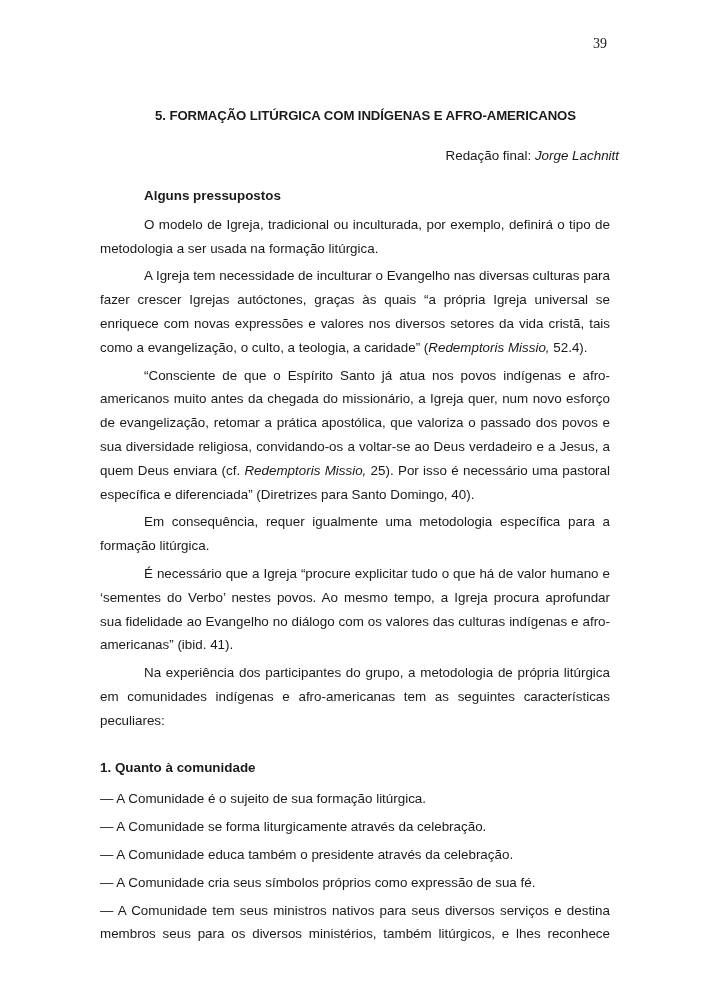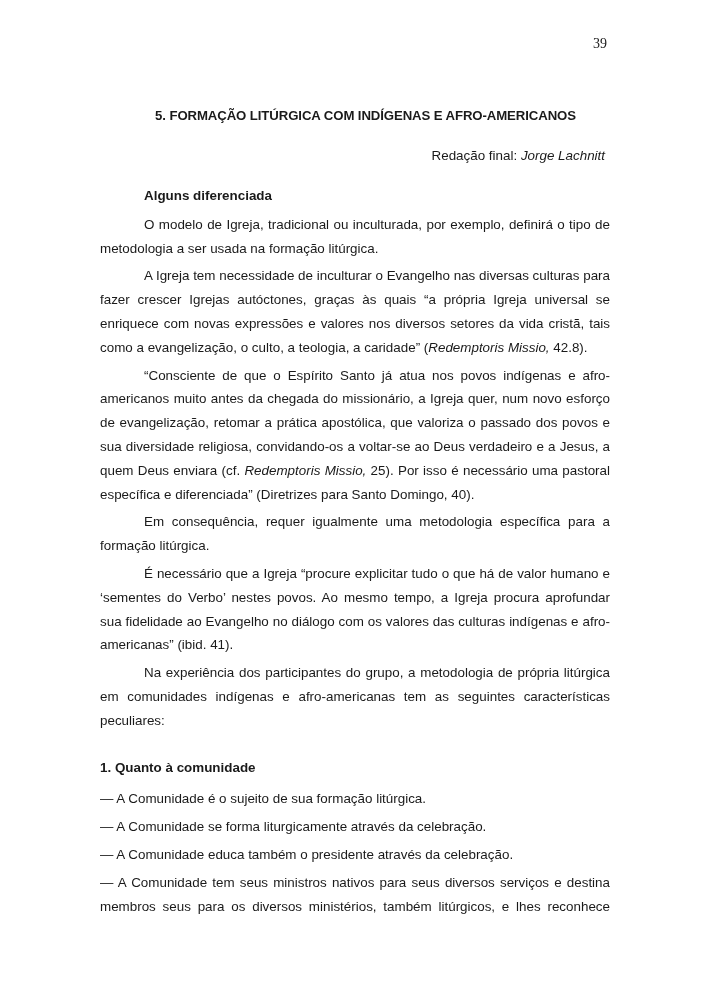--- a/index.html
+++ b/index.html
@@ -1,47 +1,48 @@
 <!DOCTYPE html>
 <html><head>
 <meta charset="utf-8">
 <style>
   html, body { margin: 0; padding: 0; background: #ffffff; }
   body { width: 707px; height: 1000px; position: relative; overflow: hidden;
          font-family: "Liberation Sans", "DejaVu Sans", sans-serif; color: #1a1a1a; }
   .page-number { position: absolute; top: 36px; right: 100px; font-family: "Liberation Serif", serif; font-size: 14px; }
   .title { position: absolute; top: 108px; left: 12px; width: 707px; text-align: center; font-weight: bold; font-size: 13.2px; letter-spacing: -0.1px; }
-  .byline { position: absolute; top: 148px; right: 102px; font-size: 13.4px; }
+  .byline { position: absolute; top: 148px; right: 88px; font-size: 13.4px; }
   .byline i { font-style: italic; }
   .content { position: absolute; top: 184px; left: 100px; width: 510px; font-size: 13.4px; line-height: 23.8px; }
   .subhead { font-weight: bold; padding-left: 44px; margin: 0 0 5px 0; }
   .para { text-align: justify; text-indent: 44px; margin: 0 0 4px 0; }
   .para i { }
   .section-head { font-weight: bold; margin: 23px 0 0 0; }
   .item { text-align: justify; margin: 0 0 4px 0; }
   .item.first { margin-top: 8px; }
 </style>
 </head>
 <body>
 
 <div class="page-number">39</div>
 <div class="title">5. FORMAÇÃO LITÚRGICA COM INDÍGENAS E AFRO-AMERICANOS</div>
 <div class="byline"><span>Redação final: </span><i>Jorge Lachnitt</i></div>
 
 <div class="content">
-  <p class="subhead">Alguns diferenciada</p>
+  <p class="subhead">Alguns pressupostos</p>
 
   <p class="para">O modelo de Igreja, tradicional ou inculturada, por exemplo, definirá o tipo de metodologia a ser usada na formação litúrgica.</p>
 
-  <p class="para"><span>A Igreja tem necessidade de inculturar o Evangelho nas diversas culturas para fazer crescer Igrejas autóctones, graças às quais “a própria Igreja universal se enriquece com novas expressões e valores nos diversos setores da vida cristã, tais como a evangelização, o culto, a teologia, a caridade” (</span><i>Redemptoris Missio,</i><span> 42.8).</span></p>
+  <p class="para"><span>A Igreja tem necessidade de inculturar o Evangelho nas diversas culturas para fazer crescer Igrejas autóctones, graças às quais “a própria Igreja universal se enriquece com novas expressões e valores nos diversos setores da vida cristã, tais como a evangelização, o culto, a teologia, a caridade” (</span><i>Redemptoris Missio,</i><span> 52.4).</span></p>
 
   <p class="para"><span>“Consciente de que o Espírito Santo já atua nos povos indígenas e afro-americanos muito antes da chegada do missionário, a Igreja quer, num novo esforço de evangelização, retomar a prática apostólica, que valoriza o passado dos povos e sua diversidade religiosa, convidando-os a voltar-se ao Deus verdadeiro e a Jesus, a quem Deus enviara (cf. </span><i>Redemptoris Missio,</i><span> 25). Por isso é necessário uma pastoral específica e diferenciada” (Diretrizes para Santo Domingo, 40).</span></p>
 
   <p class="para">Em consequência, requer igualmente uma metodologia específica para a formação litúrgica.</p>
   <p class="para">É necessário que a Igreja “procure explicitar tudo o que há de valor humano e ‘sementes do Verbo’ nestes povos. Ao mesmo tempo, a Igreja procura aprofundar sua fidelidade ao Evangelho no diálogo com os valores das culturas indígenas e afro-americanas” (ibid. 41).</p>
   <p class="para">Na experiência dos participantes do grupo, a metodologia de própria litúrgica em comunidades indígenas e afro-americanas tem as seguintes características peculiares:</p>
 
   <p class="section-head">1. Quanto à comunidade</p>
   <p class="item first">— A Comunidade é o sujeito de sua formação litúrgica.</p>
   <p class="item">— A Comunidade se forma liturgicamente através da celebração.</p>
   <p class="item">— A Comunidade educa também o presidente através da celebração.</p>
+  <p class="item">— A Comunidade cria seus símbolos próprios como expressão de sua fé.</p>
   <p class="item" style="text-align-last: justify;">— A Comunidade tem seus ministros nativos para seus diversos serviços e destina membros seus para os diversos ministérios, também litúrgicos, e lhes reconhece</p>
 </div>
 
 </body></html>

